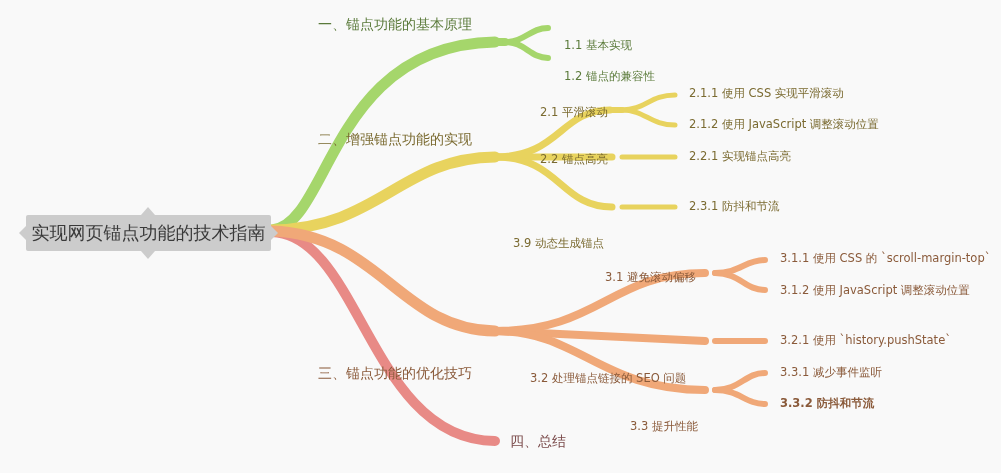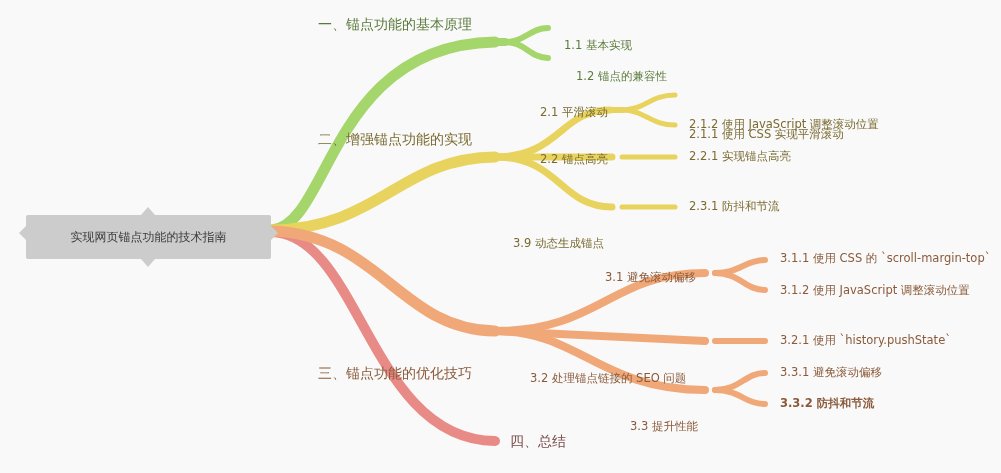--- a/index.html
+++ b/index.html
@@ -10,23 +10,23 @@
       position: relative;
     }
     #canvas { position: absolute; left: 0; top: 0; width: 1001px; height: 473px; }
     .lbl {
       position: absolute; white-space: nowrap; line-height: 1;
     }
     .l1 { font-size: 14px; }
     .l2 { font-size: 11.5px; margin-top: 19px; }
     .l3 { font-size: 11.5px; }
     .root {
-      position: absolute; left: 26px; top: 215px; width: 245px; height: 44px;
+      position: absolute; left: 26px; top: 215px; width: 245px; height: 36px;
       background: #cccccc; border-radius: 2px;
-      color: #3a3a3a; font-size: 12px;
+      color: #3a3a3a; font-size: 18px;
       display: flex; align-items: center; justify-content: center;
     }
     .root .notch { position: absolute; width: 0; height: 0; }
     .root .n-top { left: 115px; top: -8px; border-left: 7px solid transparent; border-right: 7px solid transparent; border-bottom: 8px solid #cccccc; }
     .root .n-bot { left: 115px; bottom: -8px; border-left: 7px solid transparent; border-right: 7px solid transparent; border-top: 8px solid #cccccc; }
     .root .n-left { left: -7px; top: 11px; border-top: 7px solid transparent; border-bottom: 7px solid transparent; border-right: 7px solid #cccccc; }
     .root .n-right { right: -7px; top: 11px; border-top: 7px solid transparent; border-bottom: 7px solid transparent; border-left: 7px solid #cccccc; }
   </style>
 </head>
 <body>
@@ -74,34 +74,34 @@
 <div class="root">
   <span class="notch n-top"></span>
   <span class="notch n-bot"></span>
   <span class="notch n-left"></span>
   <span class="notch n-right"></span>
   <span>实现网页锚点功能的技术指南</span>
 </div>
 
 <span class="lbl l1" style="left:318px;top:17px;color:#5a7a3a;">一、锚点功能的基本原理</span>
 <span class="lbl l2" style="left:564px;top:21px;color:#5a7a3a;">1.1 基本实现</span>
-<span class="lbl l2" style="left:576px;top:52px;color:#5a7a3a;">1.2 锚点的兼容性</span>
+<span class="lbl l2" style="left:564px;top:52px;color:#5a7a3a;">1.2 锚点的兼容性</span>
 
 <span class="lbl l1" style="left:318px;top:132px;color:#7a6a30;">二、增强锚点功能的实现</span>
 <span class="lbl l2" style="left:540px;top:88px;color:#7a6a30;">2.1 平滑滚动</span>
-<span class="lbl l3" style="left:689px;top:88px;color:#7a6a30;margin-top:41px;">2.1.1 使用 CSS 实现平滑滚动</span>
+<span class="lbl l3" style="left:689px;top:88px;color:#7a6a30;">2.1.1 使用 CSS 实现平滑滚动</span>
 <span class="lbl l3" style="left:689px;top:119px;color:#7a6a30;">2.1.2 使用 JavaScript 调整滚动位置</span>
 <span class="lbl l2" style="left:540px;top:135px;color:#7a6a30;">2.2 锚点高亮</span>
 <span class="lbl l3" style="left:689px;top:151px;color:#7a6a30;">2.2.1 实现锚点高亮</span>
 <span class="lbl l2" style="left:513px;top:219px;color:#7a6a30;">3.9 动态生成锚点</span>
 <span class="lbl l3" style="left:689px;top:201px;color:#7a6a30;">2.3.1 防抖和节流</span>
 
 <span class="lbl l1" style="left:318px;top:346px;color:#8a5a3a;margin-top:20px;">三、锚点功能的优化技巧</span>
 <span class="lbl l2" style="left:605px;top:253px;color:#8a5a3a;">3.1 避免滚动偏移</span>
 <span class="lbl l3" style="left:780px;top:253px;color:#8a5a3a;">3.1.1 使用 CSS 的 `scroll-margin-top`</span>
 <span class="lbl l3" style="left:780px;top:285px;color:#8a5a3a;">3.1.2 使用 JavaScript 调整滚动位置</span>
 <span class="lbl l2" style="left:530px;top:354px;color:#8a5a3a;">3.2 处理锚点链接的 SEO 问题</span>
 <span class="lbl l3" style="left:780px;top:335px;color:#8a5a3a;">3.2.1 使用 `history.pushState`</span>
 <span class="lbl l2" style="left:630px;top:402px;color:#8a5a3a;">3.3 提升性能</span>
-<span class="lbl l3" style="left:780px;top:367px;color:#8a5a3a;">3.3.1 避免滚动偏移</span>
+<span class="lbl l3" style="left:780px;top:367px;color:#8a5a3a;">3.3.1 减少事件监听</span>
 <span class="lbl l3" style="left:780px;top:398px;color:#8a5a3a;font-weight:bold;">3.3.2 防抖和节流</span>
 
 <span class="lbl l1" style="left:510px;top:434px;color:#7a4a4a;">四、总结</span>
 
 </body></html>

